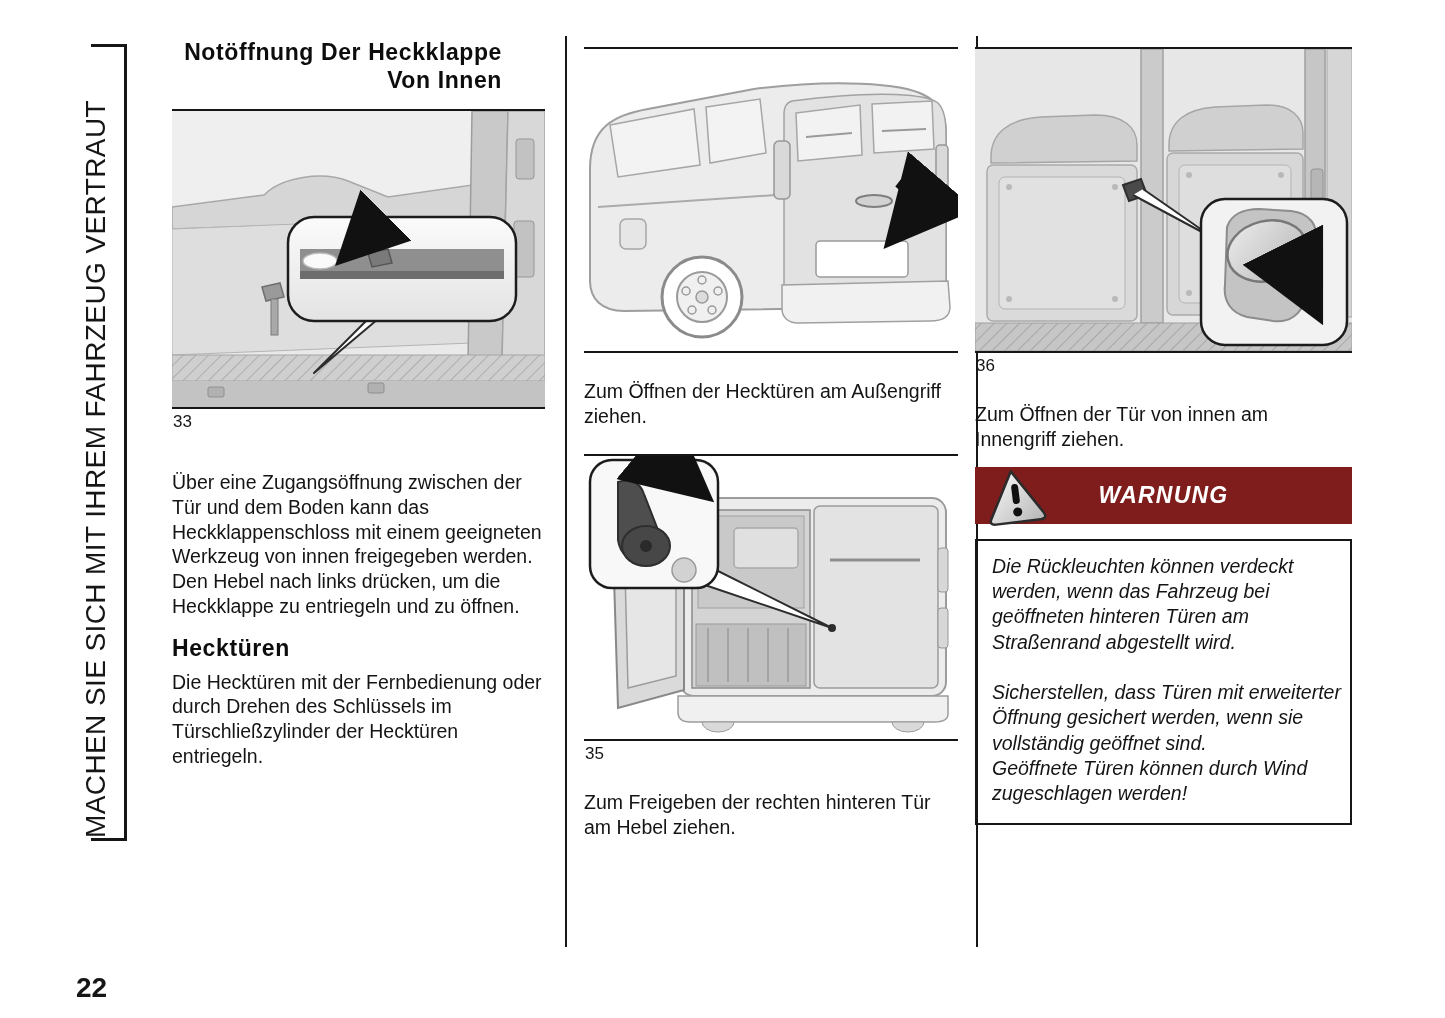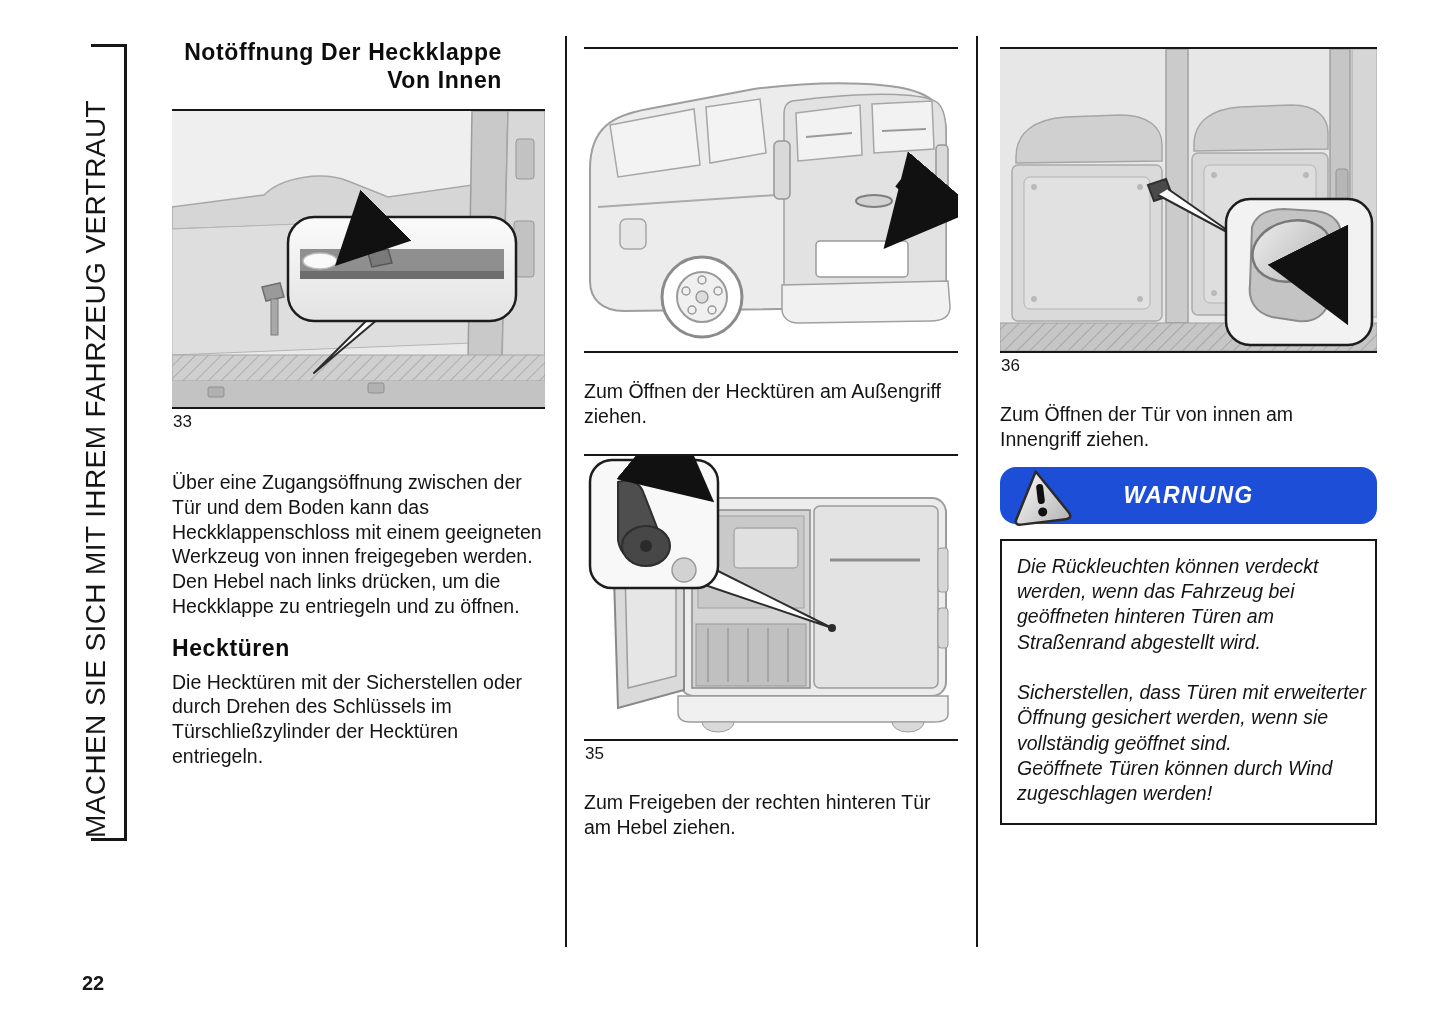--- a/index.html
+++ b/index.html
@@ -10,49 +10,49 @@
   
   .sidebar-text{
     position:absolute;left:80px;top:48px;height:790px;width:46px;
     writing-mode:vertical-rl;transform:rotate(180deg);
     font-size:28px;letter-spacing:0.4px;white-space:nowrap;color:#161616;
   }
   .sidebar-rule{position:absolute;left:124px;top:44px;width:3px;height:797px;background:#161616;}
   .sidebar-cap{position:absolute;left:91px;width:36px;height:3px;background:#161616;}
   .sidebar-cap.top{top:44px;}
   .sidebar-cap.bottom{top:838px;}
-  .page-number{position:absolute;left:82px;top:972px;font-size:20px;font-weight:bold;color:#161616;}
+  .page-number{position:absolute;left:76px;top:972px;font-size:28px;font-weight:bold;color:#161616;}
 
   
   .col{position:absolute;}
   .col1{left:172px;top:38px;width:373px;}
   .col2{left:584px;top:47px;width:374px;}
-  .col3{left:1000px;top:47px;width:377px;}
+  .col3{left:975px;top:47px;width:377px;}
   .divider{position:absolute;top:36px;width:2px;height:911px;background:#161616;}
   .divider.d1{left:565px;}
   .divider.d2{left:976px;}
 
   h1.heading{
     font-size:23px;font-weight:bold;letter-spacing:0.6px;line-height:1.22;
     margin:0 0 15px 0;max-width:330px;color:#0d0d0d;text-align:right;
   }
   h2.subheading{font-size:23px;font-weight:bold;letter-spacing:0.6px;margin:16px 0 8px 0;color:#0d0d0d;}
 
   .figure{border-top:2px solid #161616;border-bottom:2px solid #161616;}
   .figure svg{display:block;}
   .fig-label{font-size:17px;margin:3px 0 0 1px;color:#161616;}
 
   .body-text{margin-top:38px;}
   p.body{margin:0;font-size:19.5px;line-height:1.27;color:#141414;}
   p.caption{margin:26px 0 0 0;font-size:19.5px;line-height:1.3;color:#141414;}
 
   
   .warning-banner{
-    margin-top:14px;height:57px;background:#1d4ed8;position:relative;
-    display:flex;align-items:center;justify-content:center;border-radius:16px;
+    margin-top:14px;height:57px;background:#7f1d1d;position:relative;
+    display:flex;align-items:center;justify-content:center;
   }
   .warning-banner .tri{position:absolute;left:5px;top:-1px;}
   .warning-title{color:#ffffff;font-weight:bold;font-style:italic;font-size:23px;letter-spacing:1.2px;}
   .warning-box{margin-top:15px;border:2px solid #161616;padding:13px 8px 16px 15px;}
   .warning-box p{margin:0;font-style:italic;font-size:19.5px;line-height:1.3;color:#141414;}
   .warning-box p.gap{margin-top:25px;}
 </style>
 </head>
 <body>
 
@@ -117,21 +117,21 @@
       </svg>
     </div>
     <div class="fig-label">33</div>
 
     <div class="body-text">
       <p class="body">Über eine Zugangsöffnung zwischen der Tür und dem Boden kann das Heckklappenschloss mit einem geeigneten Werkzeug von innen freigegeben werden.</p>
       <p class="body">Den Hebel nach links drücken, um die Heckklappe zu entriegeln und zu öffnen.</p>
     </div>
 
     <h2 class="subheading">Hecktüren</h2>
-    <p class="body">Die Hecktüren mit der Sicherstellen oder durch Drehen des Schlüssels im Türschließzylinder der Hecktüren entriegeln.</p>
+    <p class="body">Die Hecktüren mit der Fernbedienung oder durch Drehen des Schlüssels im Türschließzylinder der Hecktüren entriegeln.</p>
   </div>
 
   <div class="col col2">
     <div class="figure">
       <svg width="374" height="302" viewBox="0 0 374 302">
         <defs>
           <marker id="f34ah" markerWidth="10" markerHeight="10" refX="6.5" refY="5" orient="auto">
             <path d="M0,0 L10,5 L0,10 Z" fill="#111"></path>
           </marker>
         </defs>

